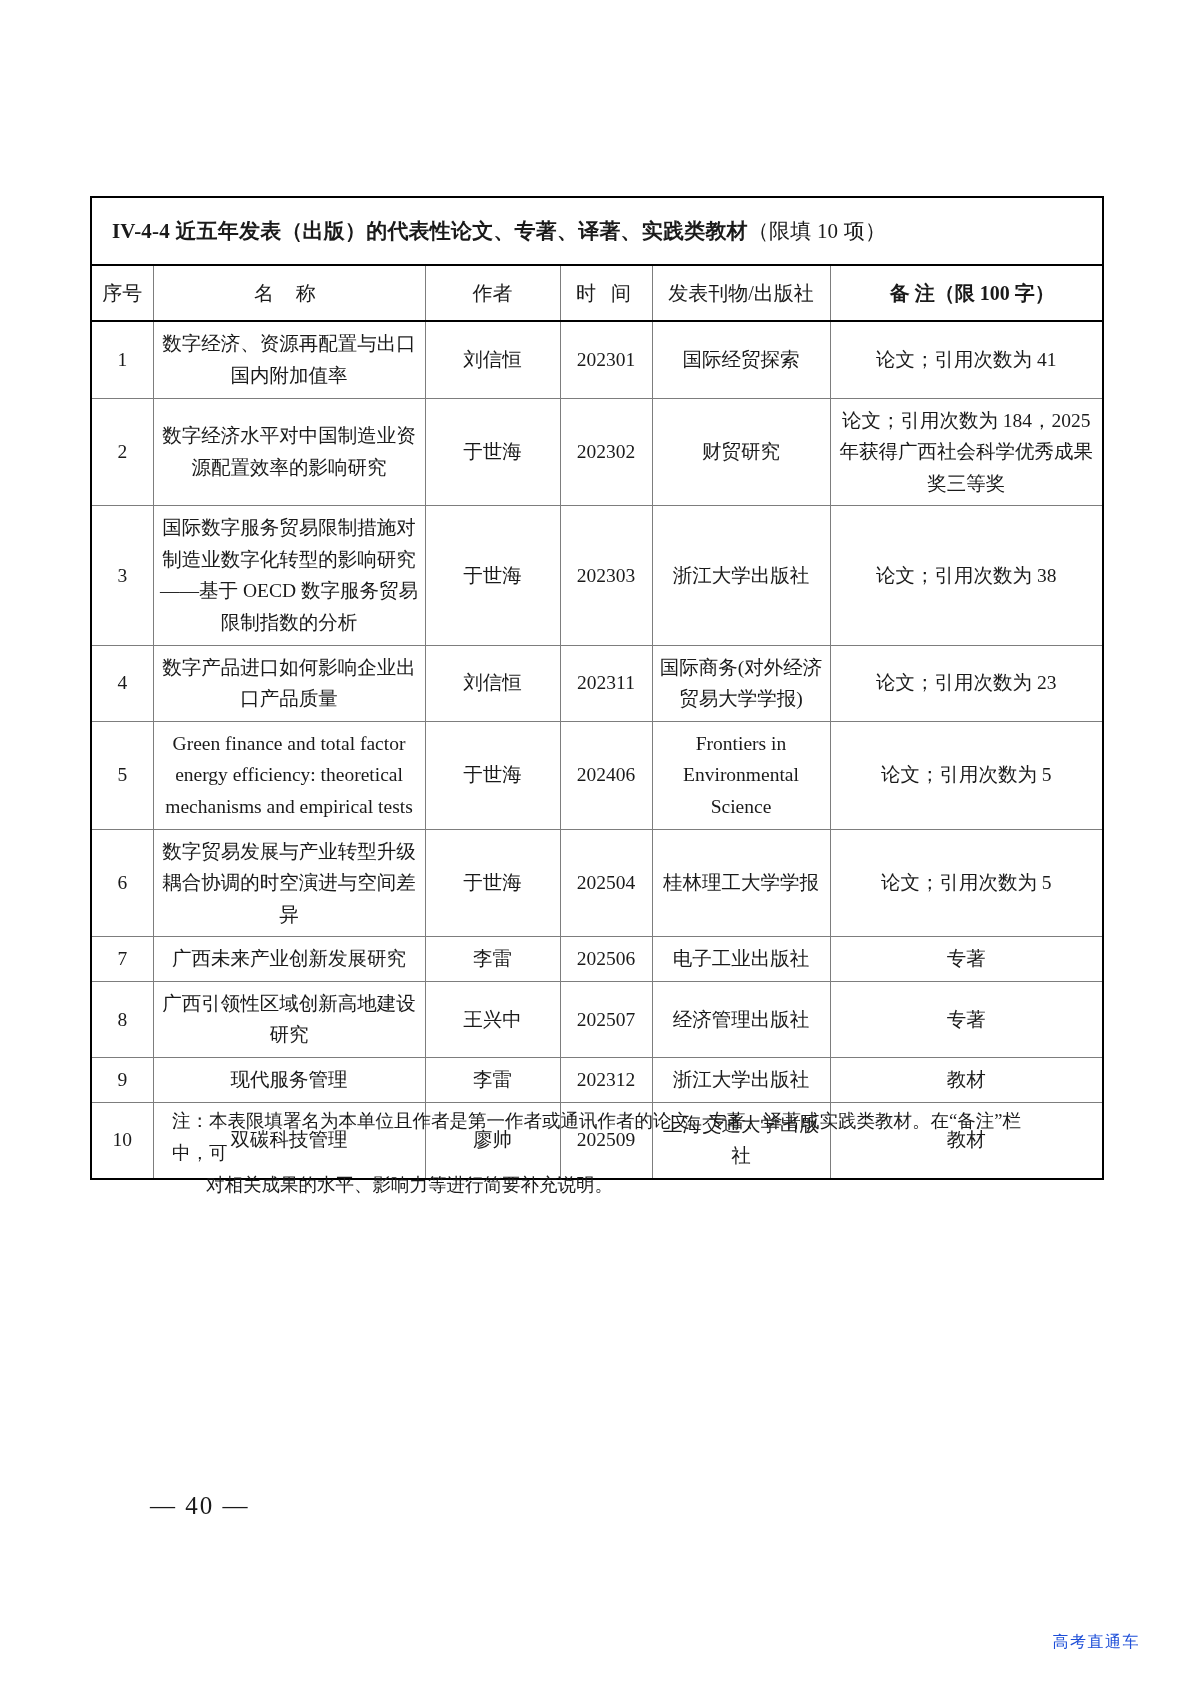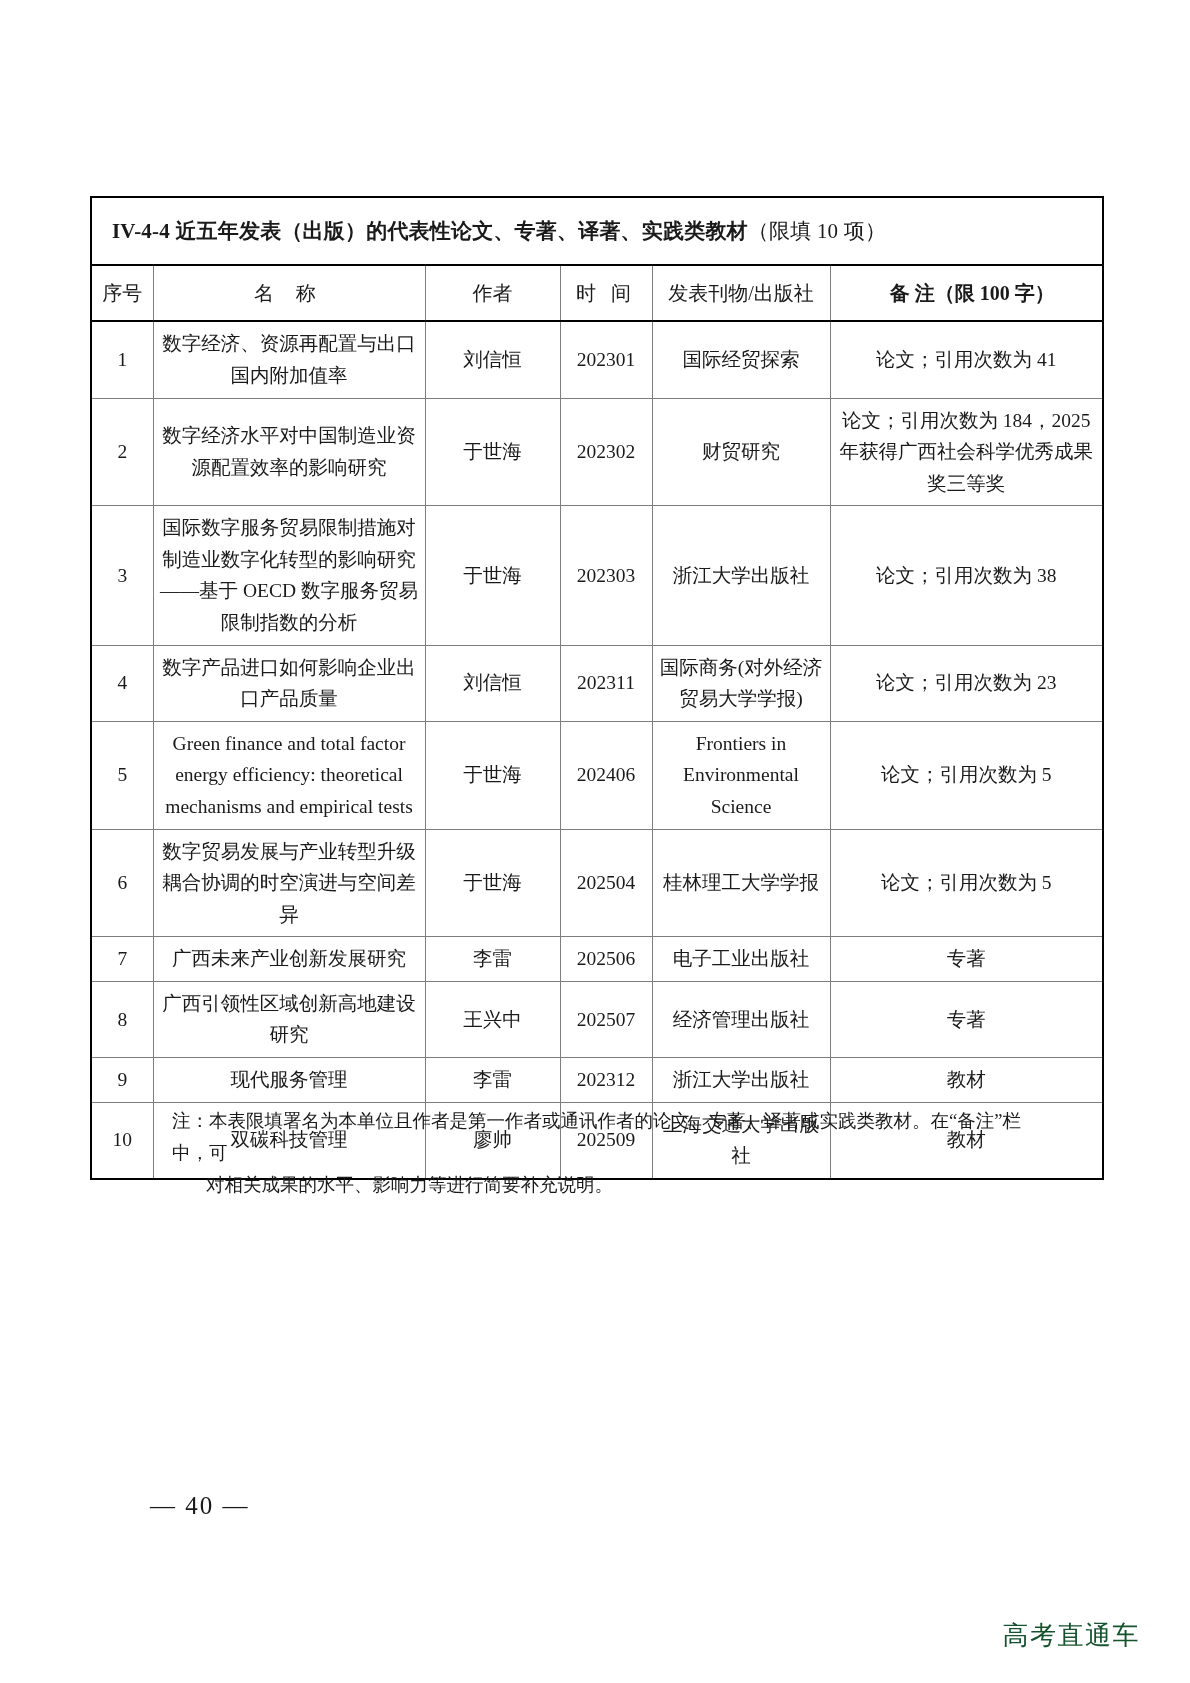--- a/index.html
+++ b/index.html
@@ -116,23 +116,23 @@
     letter-spacing: 2px;
     color: #1a1a1a;
   }
 
   
   .watermark {
     position: absolute;
     right: 50px;
     bottom: 30px;
     font-family: "Liberation Sans", "DejaVu Sans", sans-serif;
-    font-size: 26px;
+    font-size: 16px;
     letter-spacing: 1.5px;
-    color: #14532d;
+    color: #1d4ed8;
   }
 </style>
 </head>
 <body>
 
 <div class="page">
 
   <div class="table-wrap">
     <table class="main">
       <colgroup>

